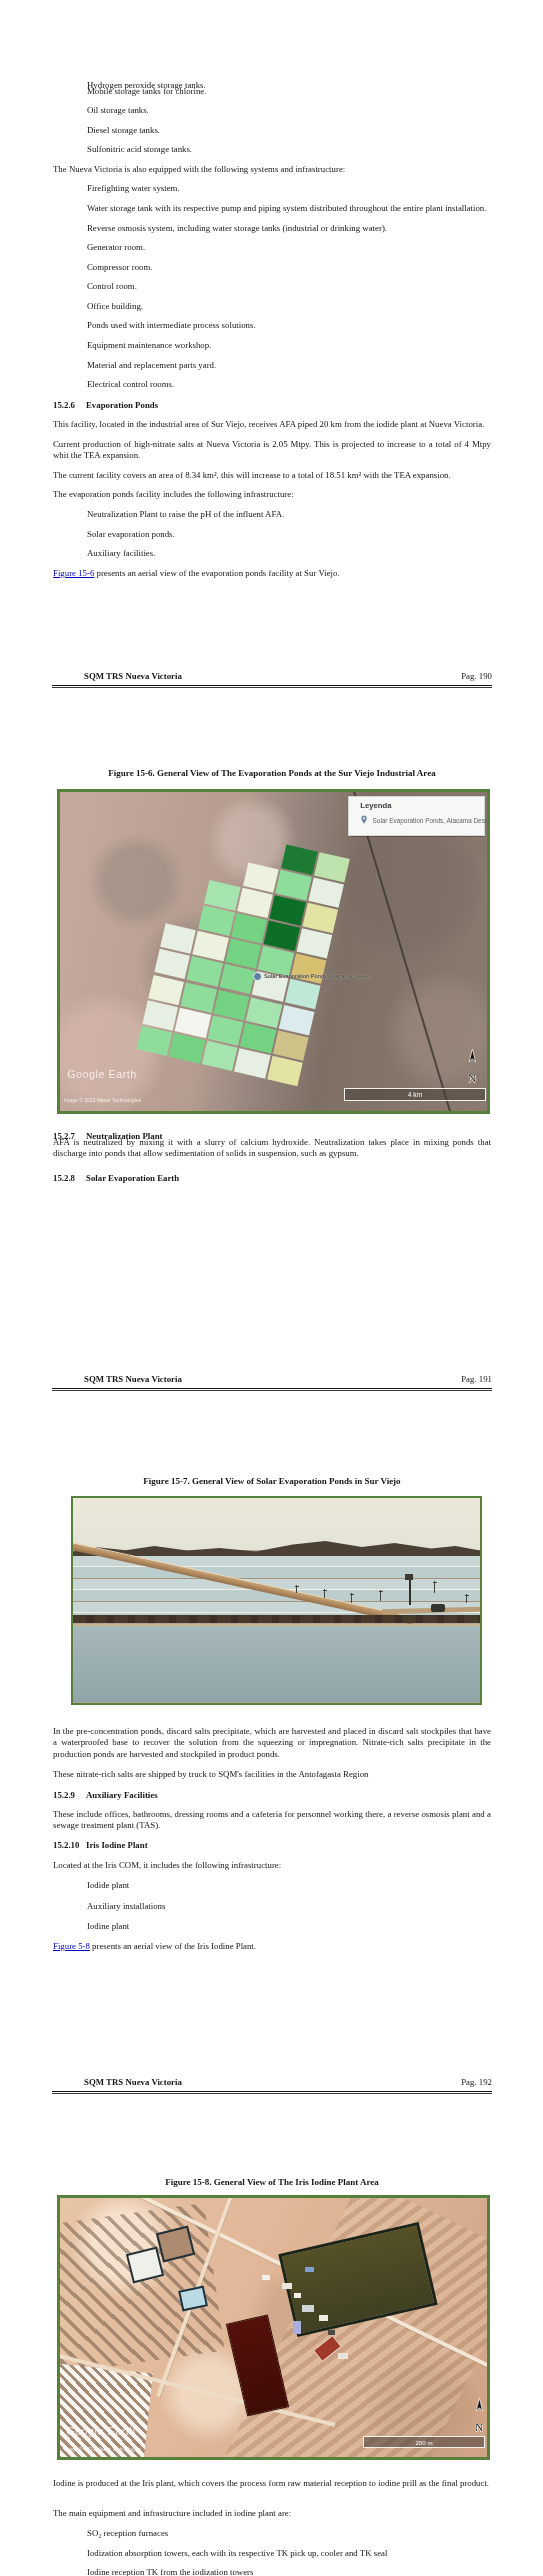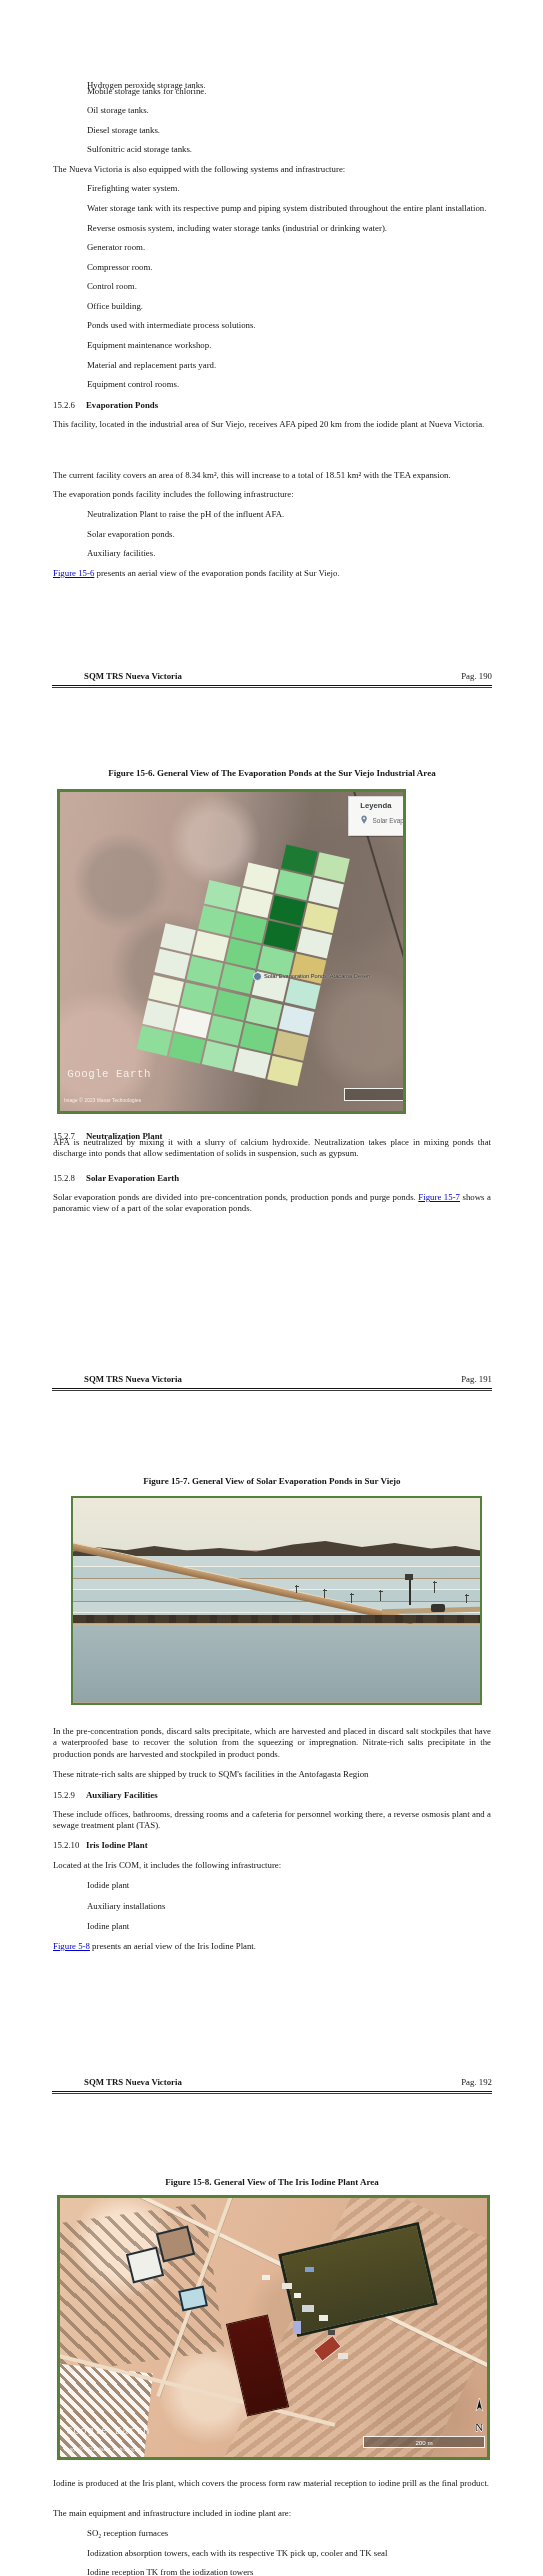--- a/index.html
+++ b/index.html
@@ -3,21 +3,21 @@
 <meta charset="utf-8">
 <title>SQM TRS Nueva Victoria</title>
 <style>
   html,body{margin:0;padding:0;background:#ffffff;}
   #canvas{position:relative;width:544px;height:2813px;background:#ffffff;
     font-family:"Liberation Serif","DejaVu Serif",serif;color:#161616;}
   .page{position:absolute;left:0;width:544px;height:703px;background:#fff;overflow:hidden;}
   .line{position:absolute;left:53px;right:53px;font-size:8.8px;line-height:11.3px;}
   .li{left:87px;}
   .para{text-align:justify;}
-  .hnum{display:inline-block;width:33px;font-weight:normal;}
+  .hnum{display:inline-block;width:33px;font-weight:bold;}
   .htitle{font-weight:bold;}
   .caption{position:absolute;left:0;width:544px;text-align:center;font-weight:bold;font-size:9px;}
   a.figlink,.figlink{color:#0000cc;text-decoration:underline;cursor:pointer;text-align:center;}
   .footer{position:absolute;left:52px;right:52px;top:671px;font-size:8.8px;}
   .footer .fl{font-weight:bold;margin-left:32px;}
   .footer .fr{position:absolute;right:0;top:0;font-weight:normal;}
   .footer-rule{position:absolute;left:52px;right:52px;top:685px;height:1px;
     border-top:1.5px solid #141414;border-bottom:0.5px solid #3a3a3a;}
   
   .figframe{position:absolute;border:3.1px solid #55813a;box-sizing:border-box;overflow:hidden;background:#b9a295;}
@@ -45,21 +45,21 @@
     border:0.5px solid #d6d6d6;box-shadow:0 0.5px 1px rgba(0,0,0,.25);
     font-family:"Liberation Sans","DejaVu Sans",sans-serif;}
   .f6-legend .lt{position:absolute;left:11.3px;top:4.6px;font-size:7.7px;font-weight:bold;color:#3c4043;}
   .f6-legend .lrow{position:absolute;left:11.3px;top:18.5px;display:flex;align-items:center;gap:4.1px;}
   .f6-legend .ltx{font-size:6.4px;color:#5f6368;white-space:nowrap;}
   .f6-pin{position:absolute;left:193px;top:180px;width:6.7px;height:6.7px;border-radius:50%;
     background:#5d7ea0;border:1px solid #eef3f8;}
   .f6-maplabel{position:absolute;left:204px;top:181px;font-family:"Liberation Sans","DejaVu Sans",sans-serif;
     font-size:5.7px;color:#30302e;white-space:nowrap;
     text-shadow:0 0 1px #cfc8bd,0 0 1.5px #cfc8bd;}
-  .watermark{position:absolute;font-family:Liberation Mono, monospace;
+  .watermark{position:absolute;font-family:Liberation Sans, sans-serif;
     color:rgba(255,255,255,.78);letter-spacing:0.5px;}
   .credit{position:absolute;font-family:"Liberation Sans","DejaVu Sans",sans-serif;
     color:rgba(255,255,255,.85);font-size:4.6px;letter-spacing:0.2px;}
   .scalebar{position:absolute;background:rgba(70,62,56,.55);border:1px solid #f1f1ee;
     display:flex;align-items:center;justify-content:center;
     font-family:"Liberation Sans","DejaVu Sans",sans-serif;color:#ffffff;}
   .north{position:absolute;text-align:center;}
   .north .nlabel{font-family:"Liberation Serif","DejaVu Serif",serif;font-size:10.8px;color:#111;
     text-shadow:-0.5px 0 #fff,0.5px 0 #fff,0 -0.5px #fff,0 0.5px #fff;line-height:10.3px;}
   
@@ -124,44 +124,45 @@
     <div class="line li" style="top:183px">Firefighting water system.</div>
     <div class="line li" style="top:203px">Water storage tank with its respective pump and piping system distributed throughout the entire plant installation.</div>
     <div class="line li" style="top:223px">Reverse osmosis system, including water storage tanks (industrial or drinking water).</div>
     <div class="line li" style="top:242px">Generator room.</div>
     <div class="line li" style="top:262px">Compressor room.</div>
     <div class="line li" style="top:281px">Control room.</div>
     <div class="line li" style="top:301px">Office building.</div>
     <div class="line li" style="top:320px">Ponds used with intermediate process solutions.</div>
     <div class="line li" style="top:340px">Equipment maintenance workshop.</div>
     <div class="line li" style="top:360px">Material and replacement parts yard.</div>
-    <div class="line li" style="top:379px">Equipment control rooms.</div>
+    <div class="line li" style="top:379px">Electrical control rooms.</div>
     <div class="line" style="top:400px">
       <span class="hnum">15.2.6</span><span class="htitle">Evaporation Ponds</span>
     </div>
     <div class="line" style="top:419px">This facility, located in the industrial area of Sur Viejo, receives AFA piped 20 km from the iodide plant at Nueva Victoria.</div>
+    <div class="line para" style="top:439px">Current production of high-nitrate salts at Nueva Victoria is 2.05 Mtpy. This is projected to increase to a total of 4 Mtpy whit the TEA expansion.</div>
     <div class="line" style="top:470px">The current facility covers an area of 8.34 km², this will increase to a total of 18.51 km² with the TEA expansion.</div>
     <div class="line" style="top:489px">The evaporation ponds facility includes the following infrastructure:</div>
     <div class="line li" style="top:509px">Neutralization Plant to raise the pH of the influent AFA.</div>
     <div class="line li" style="top:529px">Solar evaporation ponds.</div>
     <div class="line li" style="top:548px">Auxiliary facilities.</div>
     <div class="line" style="top:568px">
       <span class="figlink">Figure 15-6</span><span> presents an aerial view of the evaporation ponds facility at Sur Viejo.</span>
     </div>
     <div class="footer">
       <span class="fl">SQM TRS Nueva Victoria</span>
       <span class="fr">Pag. 190</span>
     </div>
     <div class="footer-rule"></div>
   </div>
 
   <div class="page" style="top:703px;">
     <div class="caption" style="top:65px">Figure 15-6. General View of The Evaporation Ponds at the Sur Viejo Industrial Area</div>
 
-    <div class="figframe" style="left:57px;top:86px;width:349px;height:325px;">
+    <div class="figframe" style="left:57px;top:86px;width:433px;height:325px;">
       <div class="f6-bg"></div>
       <div class="f6-road"></div>
 
       <div class="f6-grid">
         <div class="ct"></div>
           <div class="ct"></div>
           <div class="ct"></div>
           <div class="cdg"></div>
           <div class="clg"></div>
         <div class="ct"></div>
@@ -236,23 +237,20 @@
         <div class="nlabel">N</div>
       </div>
     </div>
 
     <div class="line" style="top:428px">
       <span class="hnum">15.2.7</span><span class="htitle">Neutralization Plant</span>
     </div>
     <div class="line para" style="top:434px">AFA is neutralized by mixing it with a slurry of calcium hydroxide. Neutralization takes place in mixing ponds that discharge into ponds that allow sedimentation of solids in suspension, such as gypsum.</div>
     <div class="line" style="top:470px">
       <span class="hnum">15.2.8</span><span class="htitle">Solar Evaporation Earth</span>
-    </div>
-    <div class="line para" style="top:489px">
-      <span>Solar evaporation ponds are divided into pre-concentration ponds, production ponds and purge ponds. </span><span class="figlink">Figure 15-7</span><span> shows a panoramic view of a part of the solar evaporation ponds.</span>
     </div>
     <div class="footer">
       <span class="fl">SQM TRS Nueva Victoria</span>
       <span class="fr">Pag. 191</span>
     </div>
     <div class="footer-rule"></div>
   </div>
 
   <div class="page" style="top:1406px;">
     <div class="caption" style="top:70px">Figure 15-7. General View of Solar Evaporation Ponds in Sur Viejo</div>

